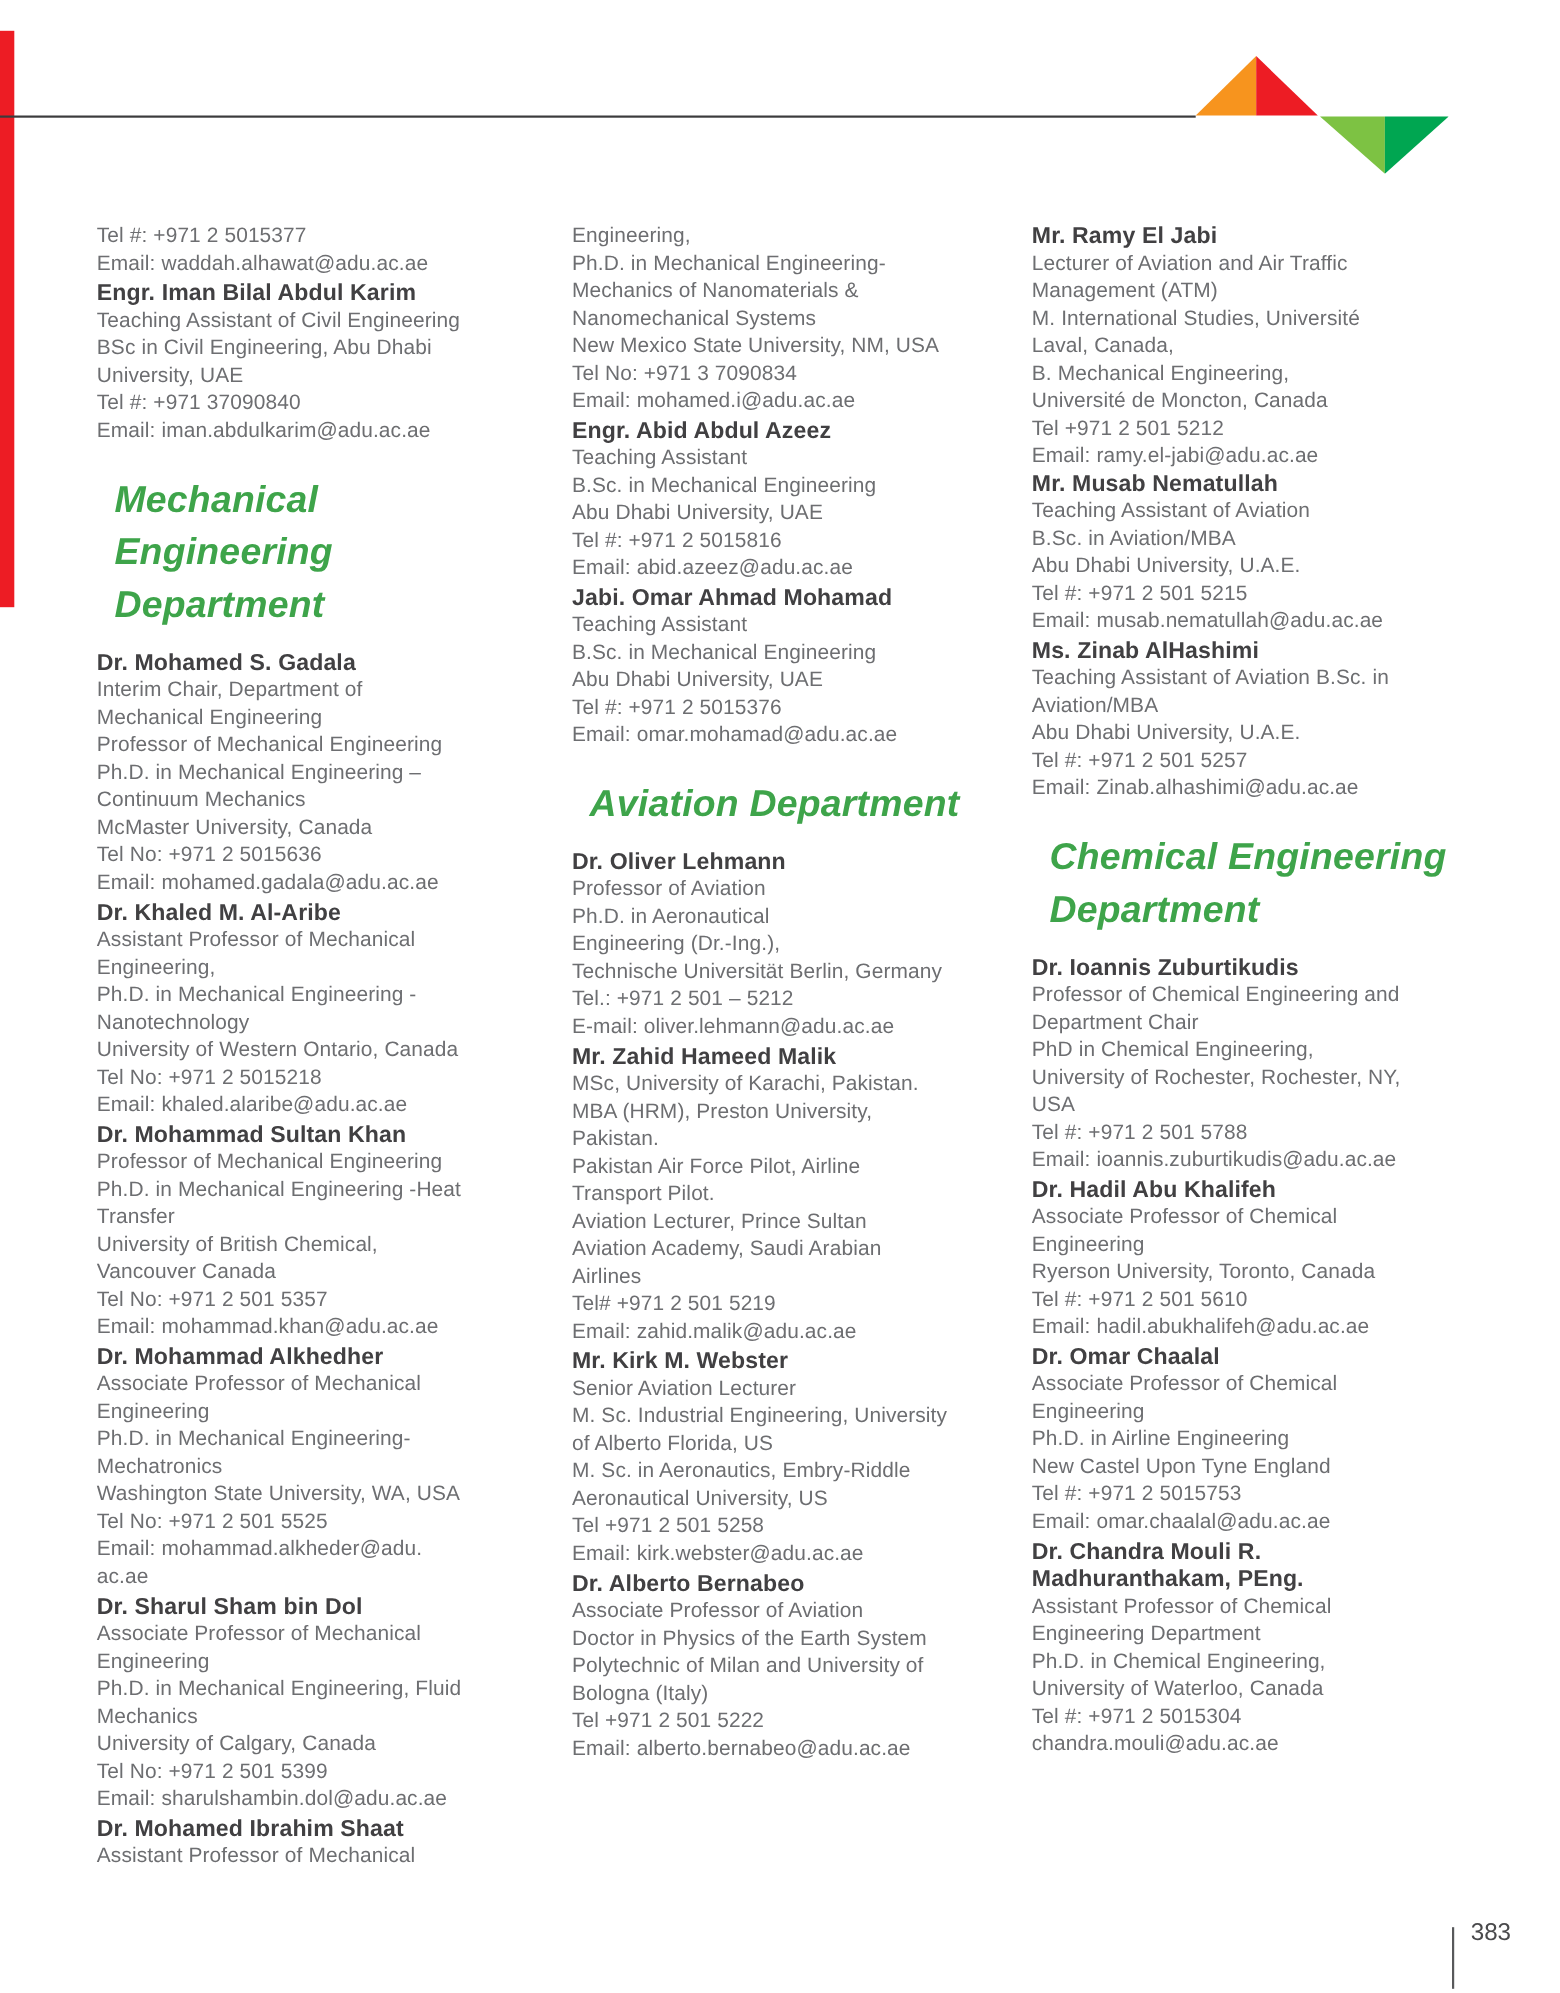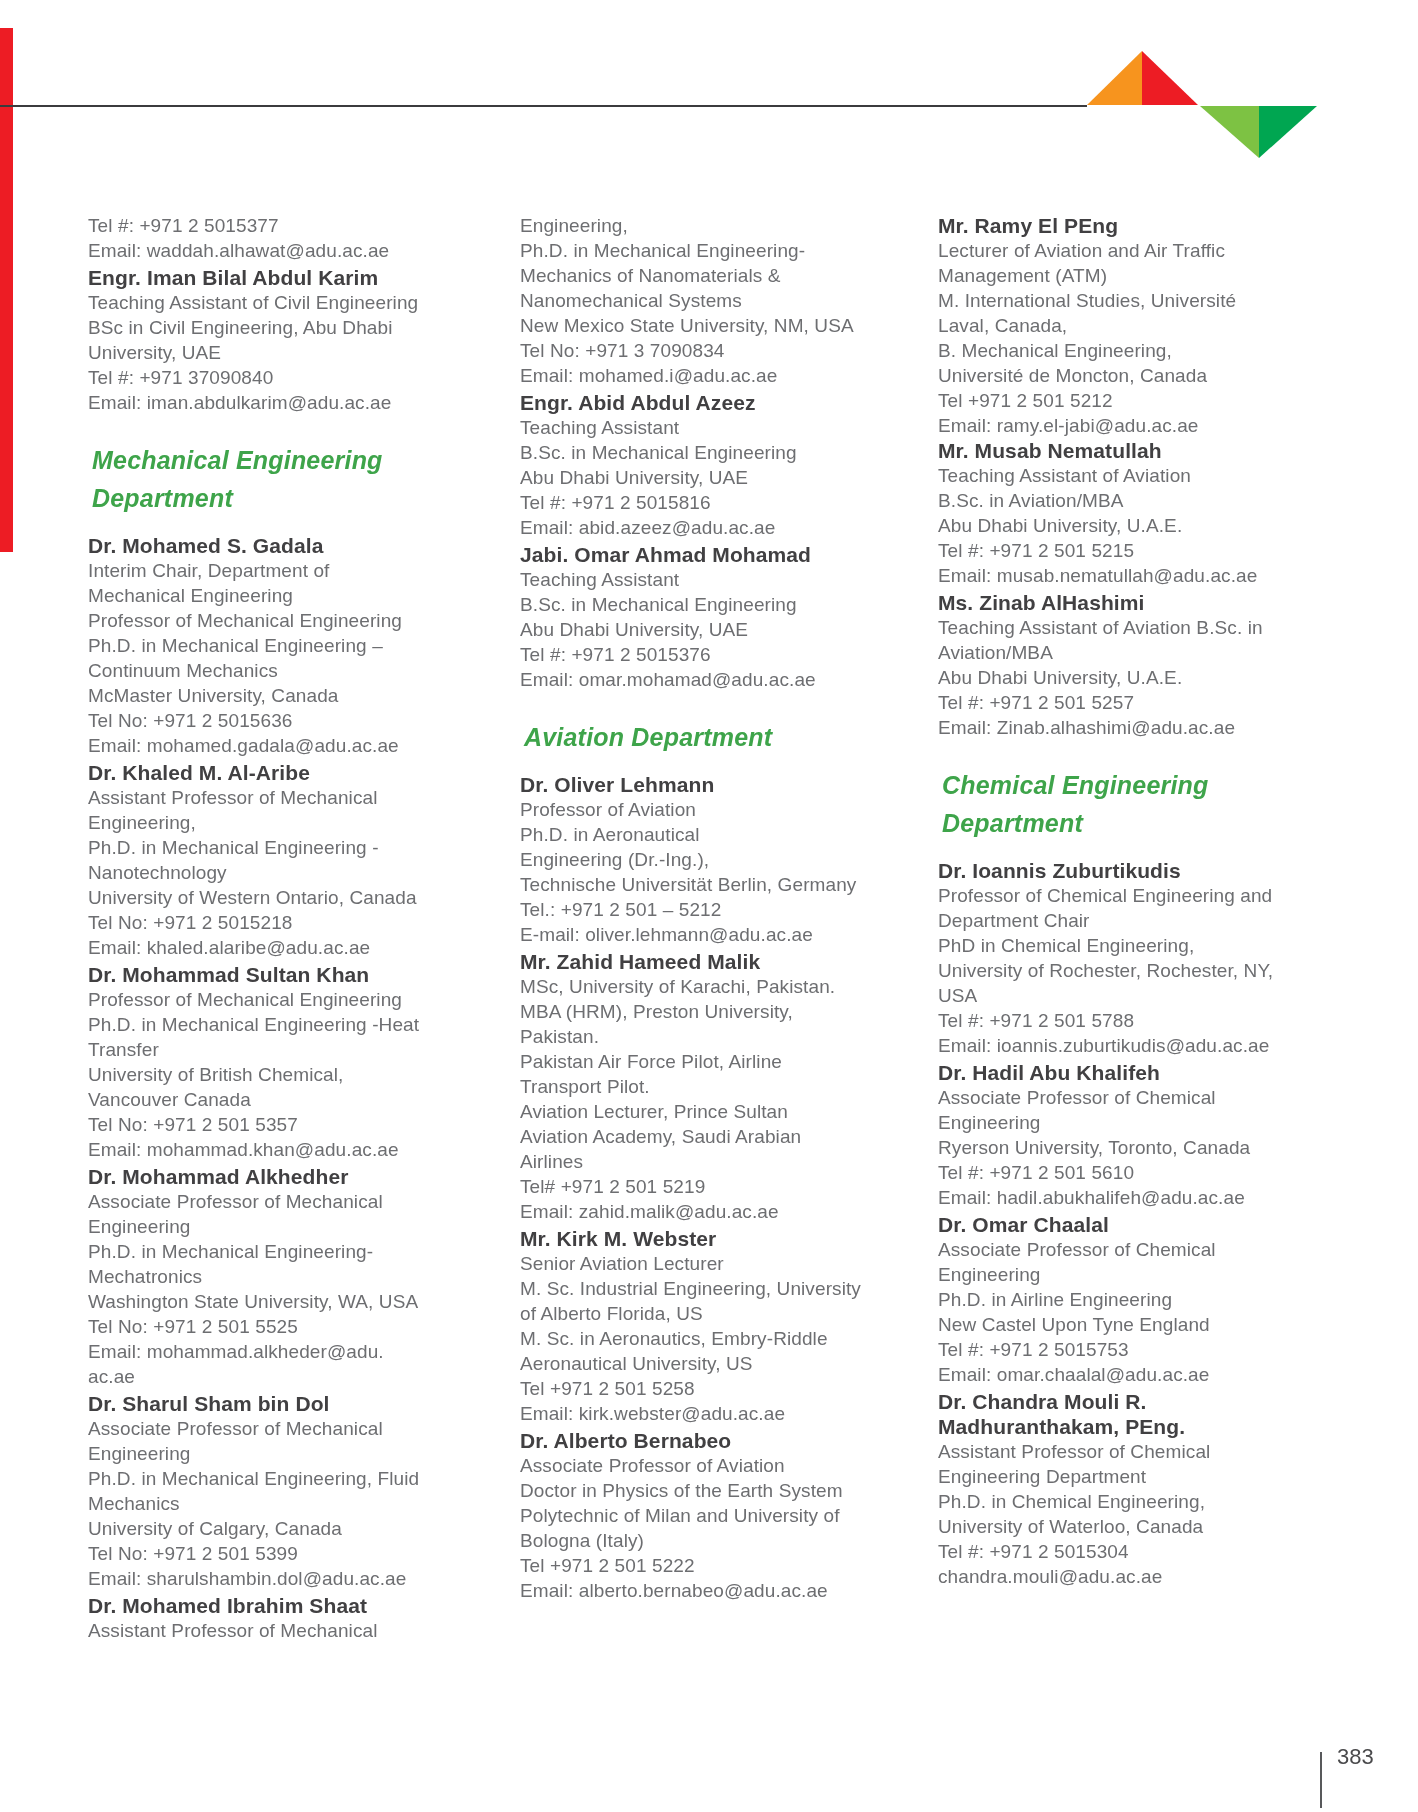--- a/index.html
+++ b/index.html
@@ -18,29 +18,29 @@
   }
   .logo { position:absolute; left:1087px; top:51px; width:230px; height:107px; }
   .col {
     position:absolute; top:202px;
     font-size:19px; line-height:25px; letter-spacing:0.1px;
   }
   .col-1 { left:88px;  width:382px; }
   .col-2 { left:520px; width:388px; }
   .col-3 { left:938px; width:380px; }
   .entry { margin-top:2px; }
-  .entry:first-child { margin-top:11px; }
+  .entry:first-child { margin-top:0; }
   .entry.tight { margin-top:0; }
   .name {
     font-weight:bold; color:#414042; font-size:21px; line-height:25px;
   }
   .line { color:#6D6E71; }
   .dept-heading {
-    margin:26px 0 16px 4px;
-    font-size:25px; line-height:38px; font-weight:bold; font-style:italic;
+    margin:26px 0 16px 16px;
+    font-size:34px; line-height:48px; font-weight:bold; font-style:italic;
     color:var(--accent_green,#3EA44A);
     letter-spacing:0.2px;
   }
   .footer-rule {
     position:absolute; left:1320px; top:1752px; width:2px; height:56px;
     background:#58595B;
   }
   .page-number {
     position:absolute; left:1337px; top:1744px;
     font-size:22px; font-weight:normal; color:#4A4A4C;
@@ -196,21 +196,21 @@
         <div class="line">Associate Professor of Aviation</div>
         <div class="line">Doctor in Physics of the Earth System</div>
         <div class="line">Polytechnic of Milan and University of</div>
         <div class="line">Bologna (Italy)</div>
         <div class="line">Tel +971 2 501 5222</div>
         <div class="line">Email: alberto.bernabeo@adu.ac.ae</div>
       </div>
     </div>
   <div class="col col-3">
       <div class="entry">
-        <div class="name">Mr. Ramy El PEng</div>
+        <div class="name">Mr. Ramy El Jabi</div>
         <div class="line">Lecturer of Aviation and Air Traffic</div>
         <div class="line">Management (ATM)</div>
         <div class="line">M. International Studies, Université</div>
         <div class="line">Laval, Canada,</div>
         <div class="line">B. Mechanical Engineering,</div>
         <div class="line">Université de Moncton, Canada</div>
         <div class="line">Tel +971 2 501 5212</div>
         <div class="line">Email: ramy.el-jabi@adu.ac.ae</div>
       </div>
       <div class="entry tight">

